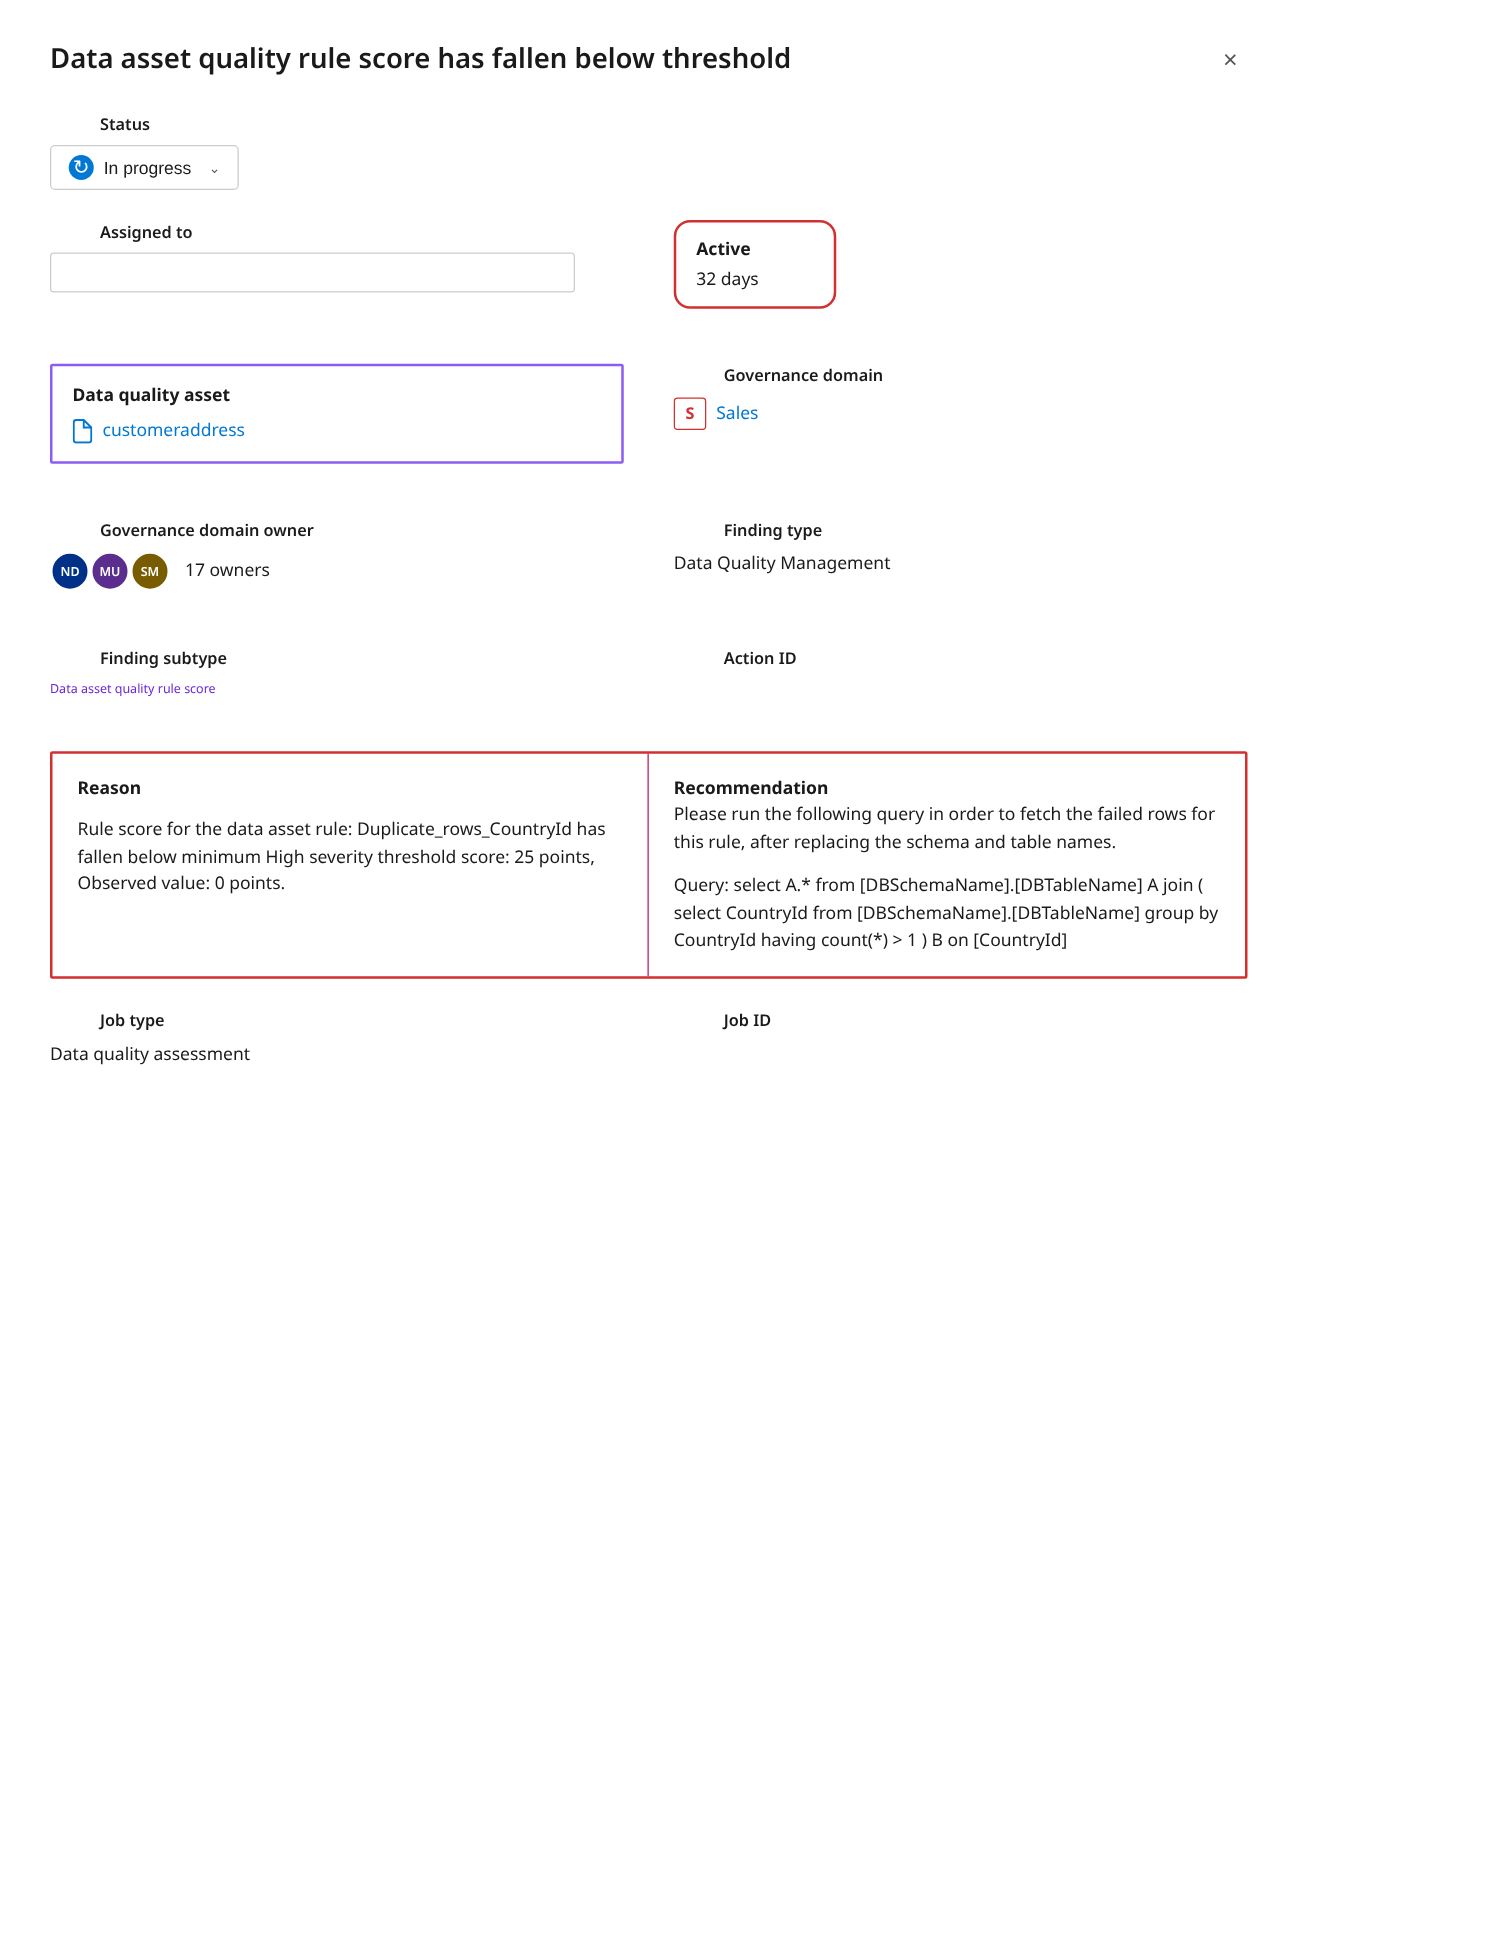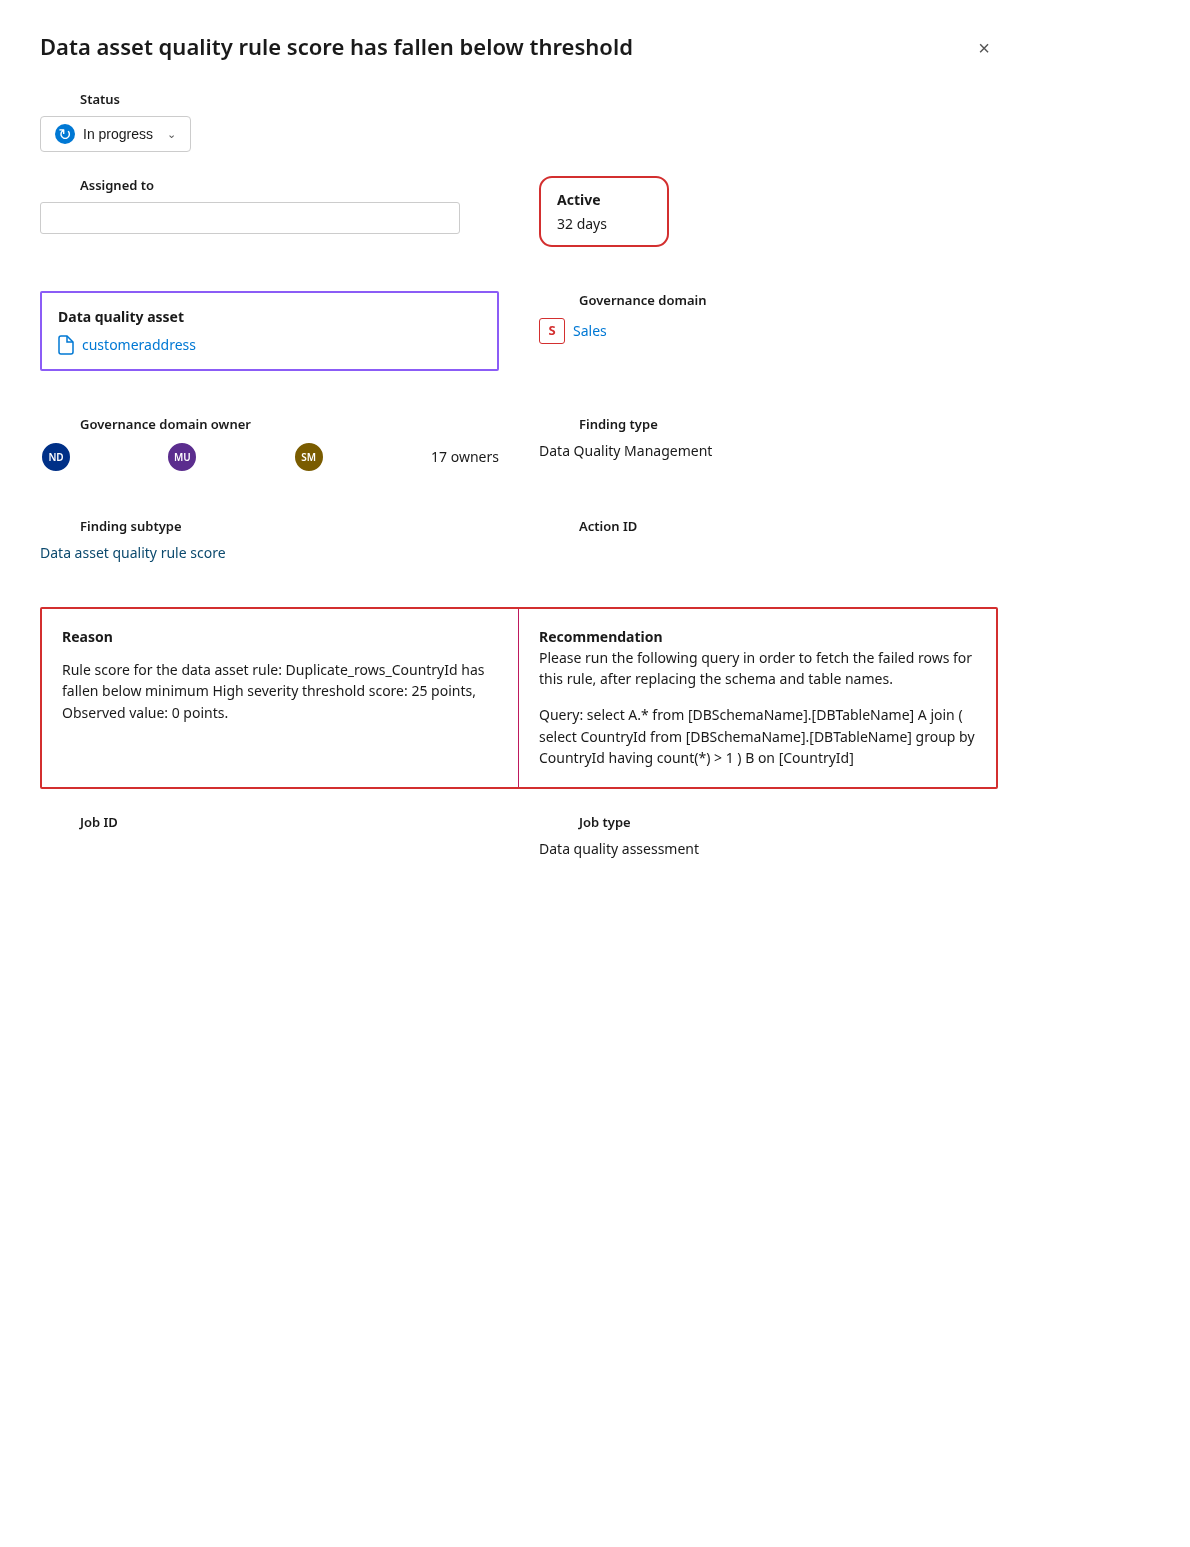--- a/index.html
+++ b/index.html
@@ -158,21 +158,20 @@
     .gov-link {
       color: #0078d4;
       cursor: pointer;
       font-size: 14px;
     }
     .owners-row {
       display: flex;
       align-items: center;
       gap: 8px;
       margin-top: 4px;
-      justify-content: space-between;
     }
     .avatar {
       width: 32px;
       height: 32px;
       border-radius: 50%;
       display: inline-flex;
       align-items: center;
       justify-content: center;
       font-size: 10px;
       font-weight: 600;
@@ -187,22 +186,22 @@
     .owners-count { font-size: 14px; color: #1a1a1a; margin-left: 4px; }
     .finding-type-value {
       font-size: 14px;
       color: #1a1a1a;
       margin-top: 4px;
     }
     .finding-subtype-section {
       margin-bottom: 20px;
     }
     .finding-subtype-value {
-      font-size: 14px;
-      color: #0c4a6e;
+      font-size: 10px;
+      color: #6d28d9;
       margin-top: 4px;
     }
     .action-id-section {
       margin-bottom: 20px;
     }
     .reason-rec-box {
       border: 2px solid #d32f2f;
       border-radius: 2px;
       display: grid;
       grid-template-columns: 1fr 1fr;
@@ -337,22 +336,22 @@
       <div class="rec-label">Recommendation</div>
       <div class="rec-text">
         <p>Please run the following query in order to fetch the failed rows for this rule, after replacing the schema and table names.</p>
         <p>Query: select A.* from [DBSchemaName].[DBTableName] A join ( select CountryId from [DBSchemaName].[DBTableName] group by CountryId having count(*) &gt; 1 ) B on [CountryId]</p>
       </div>
     </div>
   </div>
 
   <div class="two-col">
     <div class="job-section">
+      <div class="section-label">Job type</div>
+      <div class="job-value">Data quality assessment</div>
+    </div>
+    <div class="job-section">
       <div class="section-label">Job ID</div>
       <div class="job-value"></div>
     </div>
-    <div class="job-section">
-      <div class="section-label">Job type</div>
-      <div class="job-value">Data quality assessment</div>
-    </div>
   </div>
 
 </div>
 
 </body></html>

